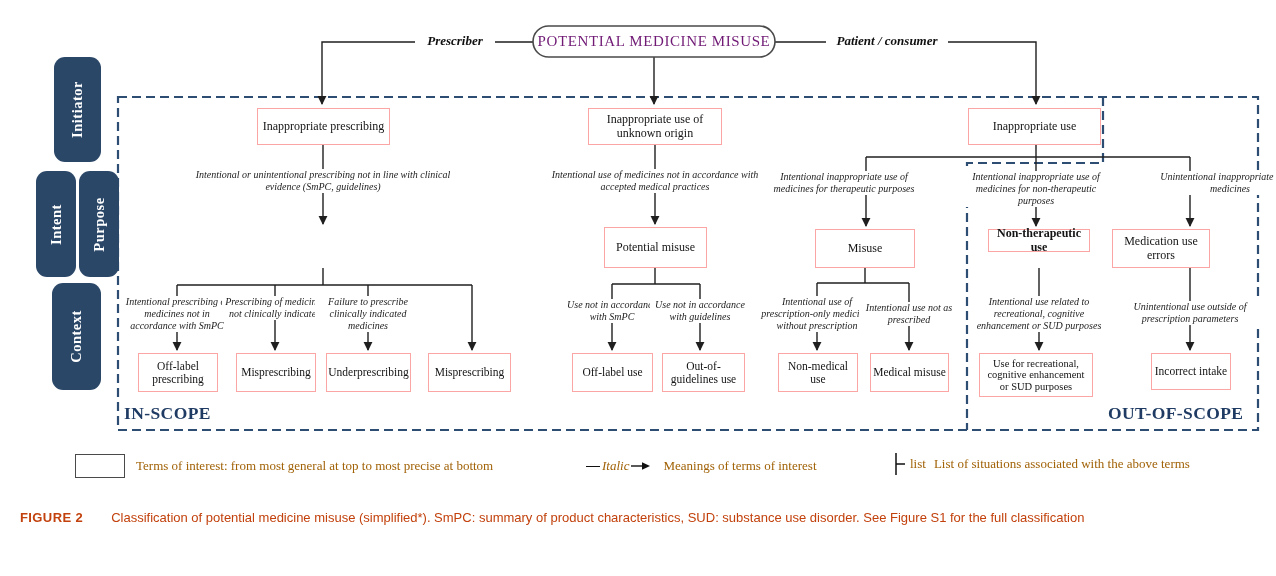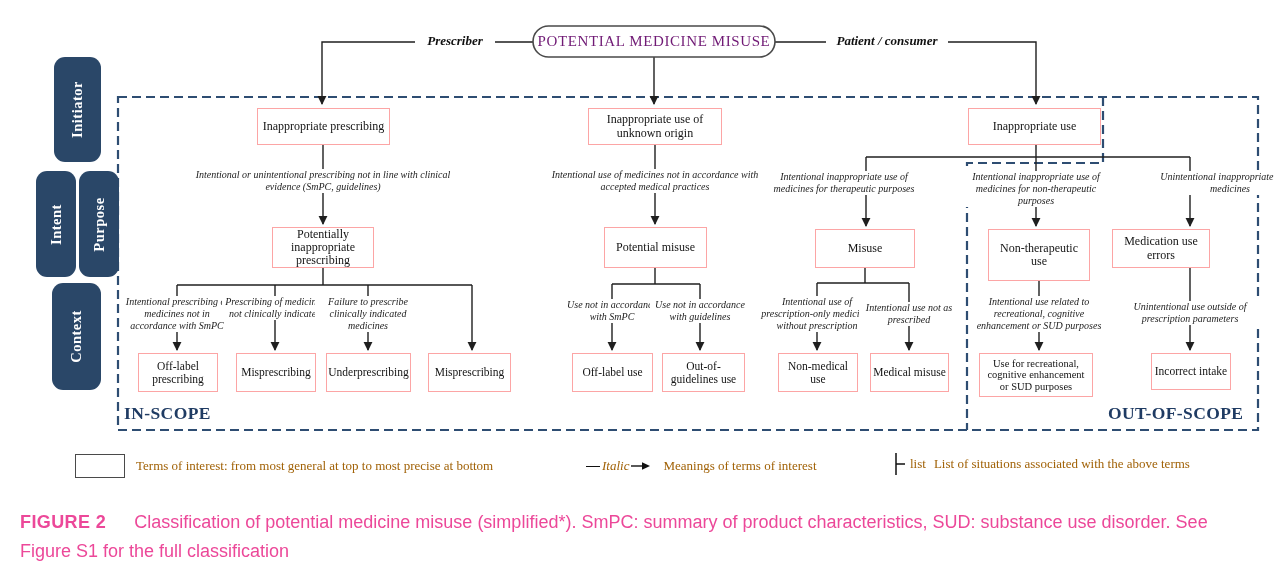--- a/index.html
+++ b/index.html
@@ -50,21 +50,21 @@
   
   .lgitem{position:absolute;display:flex;align-items:center;height:24px;font-size:13px;color:#a16207;}
   .lgbox{position:absolute;left:75px;top:454px;width:50px;height:24px;border:1.5px solid #4a4a4a;background:#fff;box-sizing:border-box;}
   .lgdash{display:inline-block;width:14px;border-top:1.4px solid #111;margin-right:2px;}
   .lgital{font-style:italic;margin-right:2px;}
   .lggap{display:inline-block;width:12px;}
   
   .caption{
     position:absolute;left:20px;top:508px;width:1238px;
     font-family:"Liberation Sans","DejaVu Sans",sans-serif;
-    font-size:18px;line-height:1.6;color:#ec4899;
+    font-size:13px;line-height:1.6;color:#c2410c;
   }
   .captag{font-weight:bold;letter-spacing:0.4px;margin-right:28px;}
 </style>
 </head>
 <body>
 
 <div class="stage">
 
   <svg class="layer" viewBox="0 0 1276 576">
     <defs>
@@ -122,21 +122,20 @@
   <div class="rot" style="left:52px;top:283px;width:49px;height:107px;">
     <span>Context</span>
     </div>
 
   <div class="ovallabel">POTENTIAL MEDICINE MISUSE</div>
   <div class="blabel" style="left:415px;top:33px;width:80px;">Prescriber</div>
   <div class="blabel" style="left:826px;top:33px;width:122px;">Patient / consumer</div>
 
   <div class="node" style="left:257px;top:108px;width:133px;height:37px;">Inappropriate prescribing</div>
   <div class="desc" style="left:183px;top:169px;width:280px;">Intentional or unintentional prescribing not in line with clinical evidence (SmPC, guidelines)</div>
-  <div class="node" style="left:272px;top:227px;width:102px;height:41px;">Potentially inappropriate prescribing</div>
 
   <div class="desc" style="left:124px;top:296px;width:106px;">Intentional prescribing of medicines not in accordance with SmPC</div>
   <div class="desc" style="left:222px;top:296px;width:106px;">Prescribing of medicines not clinically indicated</div>
   <div class="desc" style="left:315px;top:296px;width:106px;">Failure to prescribe clinically indicated medicines</div>
 
   <div class="node leaf" style="left:138px;top:353px;width:80px;height:39px;">Off-label prescribing</div>
   <div class="node leaf" style="left:236px;top:353px;width:80px;height:39px;">Misprescribing</div>
   <div class="node leaf" style="left:326px;top:353px;width:85px;height:39px;">Underprescribing</div>
   <div class="node leaf" style="left:428px;top:353px;width:83px;height:39px;">Misprescribing</div>
 
@@ -150,21 +149,21 @@
   <div class="node leaf" style="left:572px;top:353px;width:81px;height:39px;">Off-label use</div>
   <div class="node leaf" style="left:662px;top:353px;width:83px;height:39px;text-align:center;">Out-of-guidelines use</div>
 
   <div class="node" style="left:968px;top:108px;width:133px;height:37px;">Inappropriate use</div>
 
   <div class="desc" style="left:745px;top:171px;width:150px;margin-left:24px;">Intentional inappropriate use of medicines for therapeutic purposes</div>
   <div class="desc" style="left:961px;top:171px;width:150px;">Intentional inappropriate use of medicines for non-therapeutic purposes</div>
   <div class="desc" style="left:1115px;top:171px;width:150px;margin-left:40px;">Unintentional inappropriate use of medicines</div>
 
   <div class="node" style="left:815px;top:229px;width:100px;height:39px;">Misuse</div>
-  <div class="node" style="left:988px;top:229px;width:102px;height:52px;">Non-therapeutic use</div>
+  <div class="node" style="left:988px;top:229px;width:102px;height:23px;font-weight:bold;">Non-therapeutic use</div>
   <div class="node" style="left:1112px;top:229px;width:98px;height:39px;">Medication use errors</div>
 
   <div class="desc" style="left:757px;top:296px;width:120px;">Intentional use of prescription-only medicines without prescription</div>
   <div class="desc" style="left:859px;top:302px;width:100px;">Intentional use not as prescribed</div>
   <div class="desc" style="left:974px;top:296px;width:130px;">Intentional use related to recreational, cognitive enhancement or SUD purposes</div>
   <div class="desc" style="left:1120px;top:301px;width:140px;">Unintentional use outside of prescription parameters</div>
 
   <div class="node leaf" style="left:778px;top:353px;width:80px;height:39px;">Non-medical use</div>
   <div class="node leaf" style="left:870px;top:353px;width:79px;height:39px;">Medical misuse</div>
   <div class="node leaf small" style="left:979px;top:353px;width:114px;height:44px;">Use for recreational, cognitive enhancement or SUD purposes</div>

